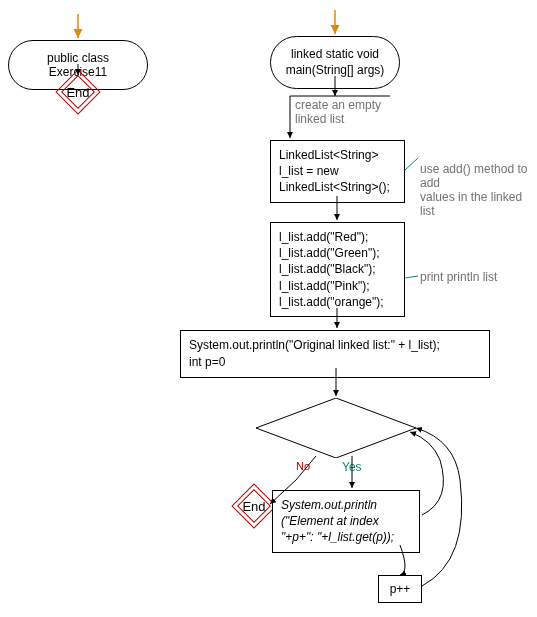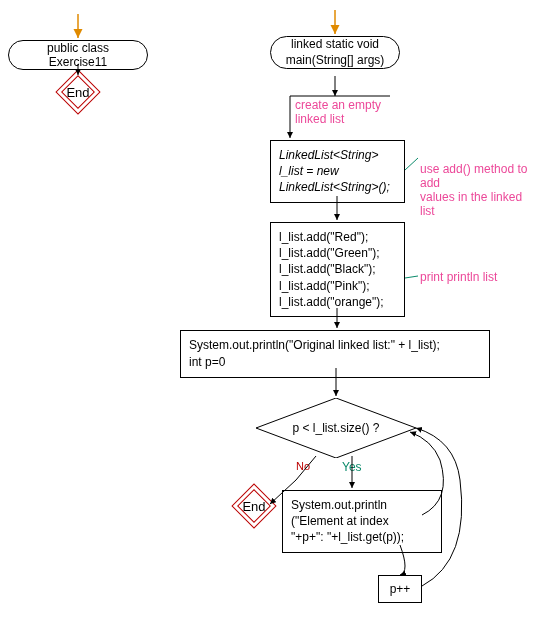--- a/index.html
+++ b/index.html
@@ -12,21 +12,21 @@
     background: #fff;
     position: relative;
   }
   .node {
     position: absolute;
     box-sizing: border-box;
   }
   .terminal {
     border: 1px solid #000;
     border-radius: 50px;
-    padding: 0 10px;
+    padding: 10px 10px;
     text-align: center;
     background: #fff;
   }
   .process {
     border: 1px solid #000;
     background: #fff;
     padding: 6px 8px;
     text-align: left;
   }
   .end-box {
@@ -55,21 +55,21 @@
   .end-box .label {
     position: absolute;
     width: 32px;
     text-align: center;
     top: 9px;
     left: 0;
     font-size: 13px;
   }
   .annot {
     position: absolute;
-    color: #ec4899;
+    color: #737373;
     font-size: 12px;
   }
   .edge-y { color: #0a8a6a; font-size: 12px; position: absolute; }
   .edge-n { color: #b00; font-size: 11px; position: absolute; }
   svg.arrows {
     position: absolute;
     left: 0;
     top: 0;
     width: 537px;
     height: 617px;
@@ -103,21 +103,21 @@
 
 <div class="node terminal" style="left:270px; top:36px; width:130px; line-height:1.3;">
   <span style="white-space:pre-line;">linked static void
 main(String[] args)</span>
 </div>
 
 <div class="annot" style="left:295px; top:98px; white-space:pre-line;">create an empty
 linked list</div>
 
 <div class="node process" style="left:270px; top:140px; width:135px; line-height:1.35;">
-  <span style="white-space:pre-line;font-style:italic;">LinkedList&lt;String&gt;
+  <span style="white-space:pre-line;">LinkedList&lt;String&gt;
 l_list = new
 LinkedList&lt;String&gt;();</span>
 </div>
 
 <div class="annot" style="left:420px; top:162px; white-space:pre-line;">use add() method to add
 values in the linked list</div>
 
 <div class="node process" style="left:270px; top:222px; width:135px; line-height:1.35;">
   <span style="white-space:pre-line;">l_list.add("Red");
 l_list.add("Green");
@@ -130,33 +130,32 @@
 
 <div class="node process" style="left:180px; top:330px; width:310px; line-height:1.4;">
   <span style="white-space:pre-line;">System.out.println("Original linked list:" + l_list);
 int p=0</span>
 </div>
 
 <div class="decision" style="left:256px; top:398px; width:160px; height:60px;">
   <svg width="160" height="60">
     <polygon points="80,0 160,30 80,60 0,30" fill="#fff" stroke="#000"></polygon>
   </svg>
-  <div class="dlabel">p &lt; l_list.size() ?</div>
 </div>
 
 <div class="edge-n" style="left:296px; top:460px;">No</div>
 <div class="edge-y" style="left:342px; top:460px;">Yes</div>
 
 <div class="end-box" style="left:238px; top:490px;">
   <div class="outer"></div>
     <div class="inner"></div>
   <div class="label">End</div>
 </div>
 
-<div class="node process" style="left:282px; top:490px; width:160px; line-height:1.35;">
+<div class="node process" style="left:272px; top:490px; width:148px; line-height:1.35;font-style:italic;">
   <span style="white-space:pre-line;">System.out.println
 ("Element at index
 "+p+": "+l_list.get(p));</span>
 </div>
 
 <div class="node process" style="left:378px; top:575px; width:44px; text-align:center;">
   <span>p++</span>
 </div>
 
 <svg class="arrows">

